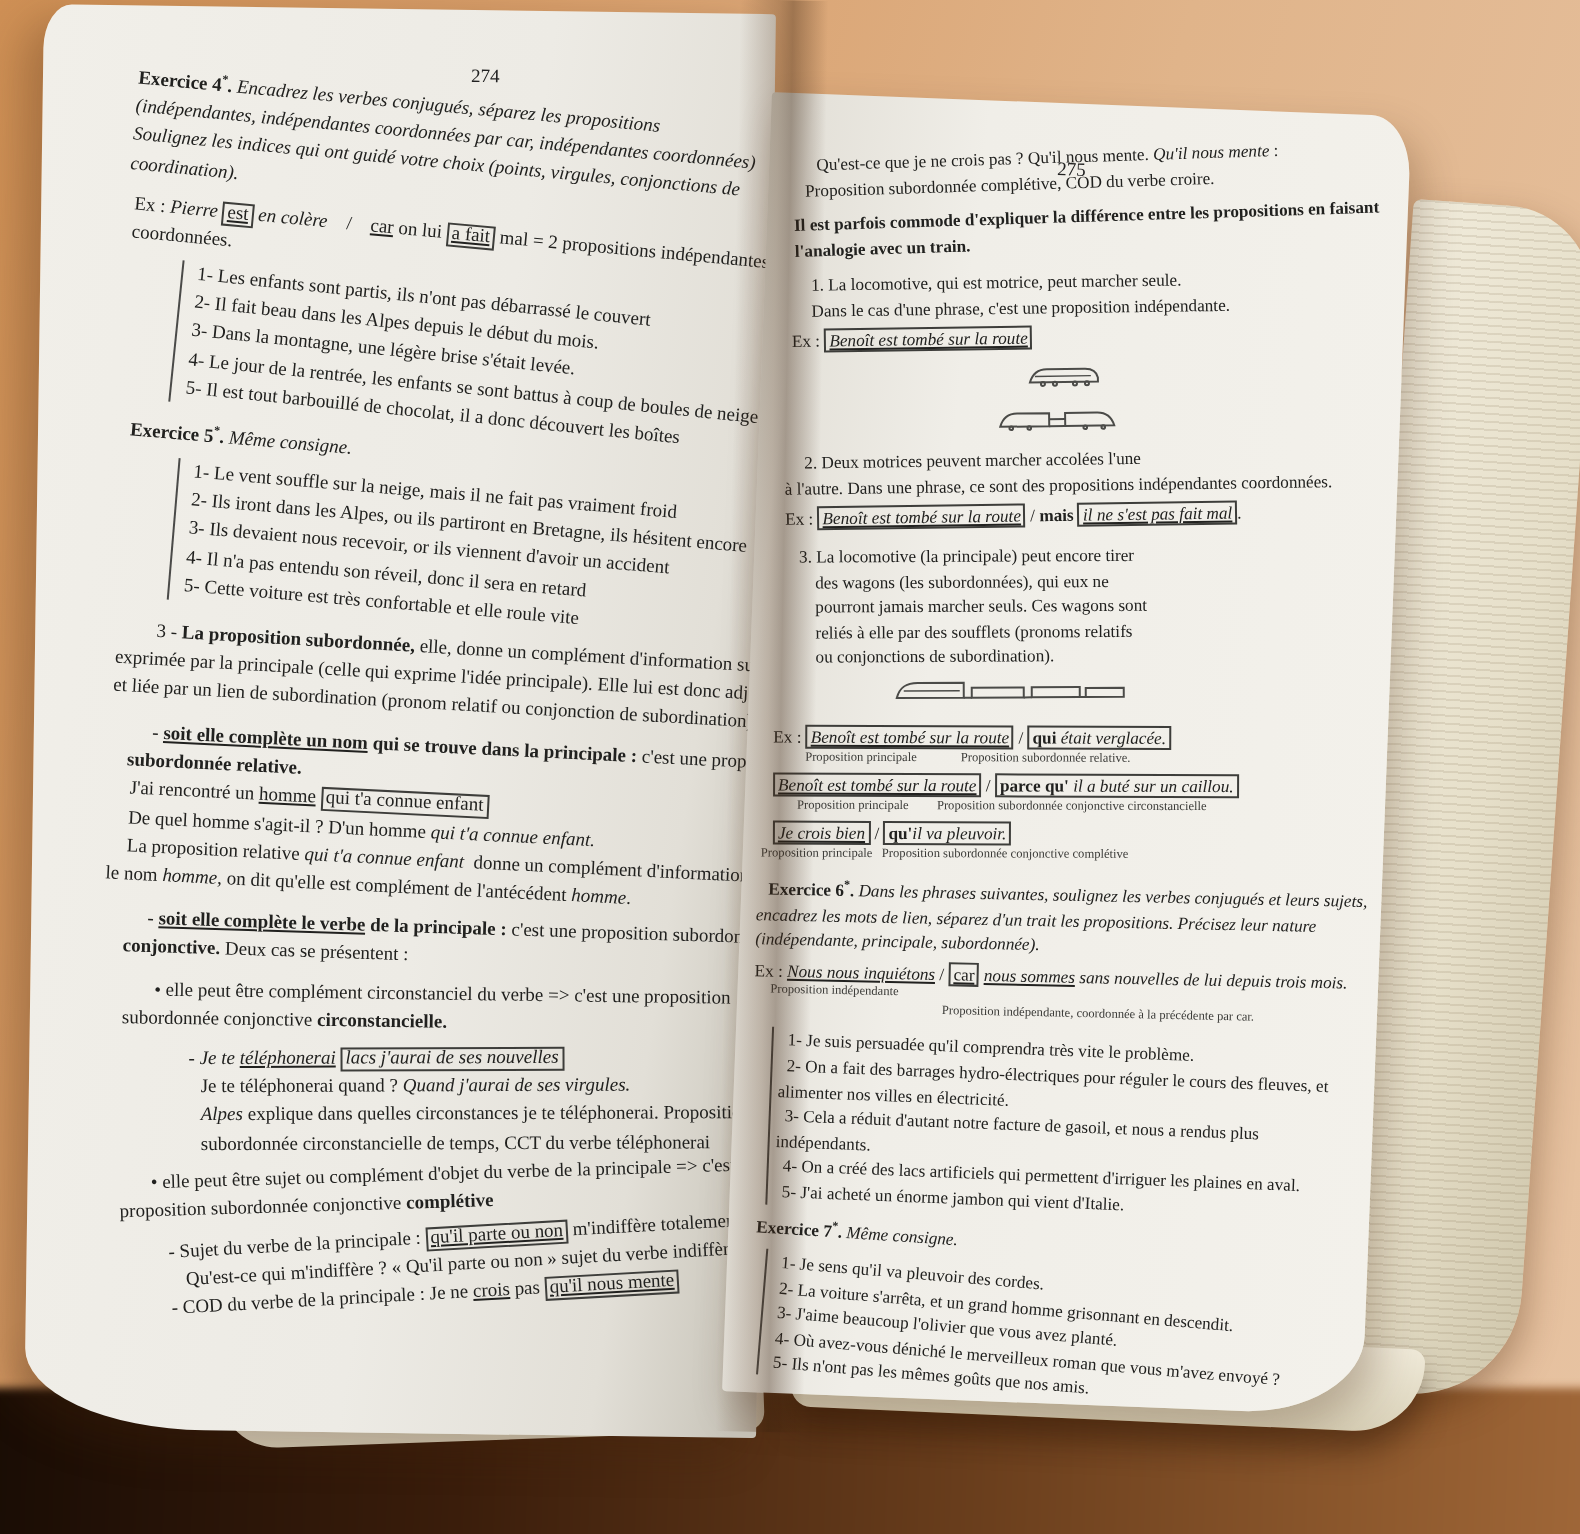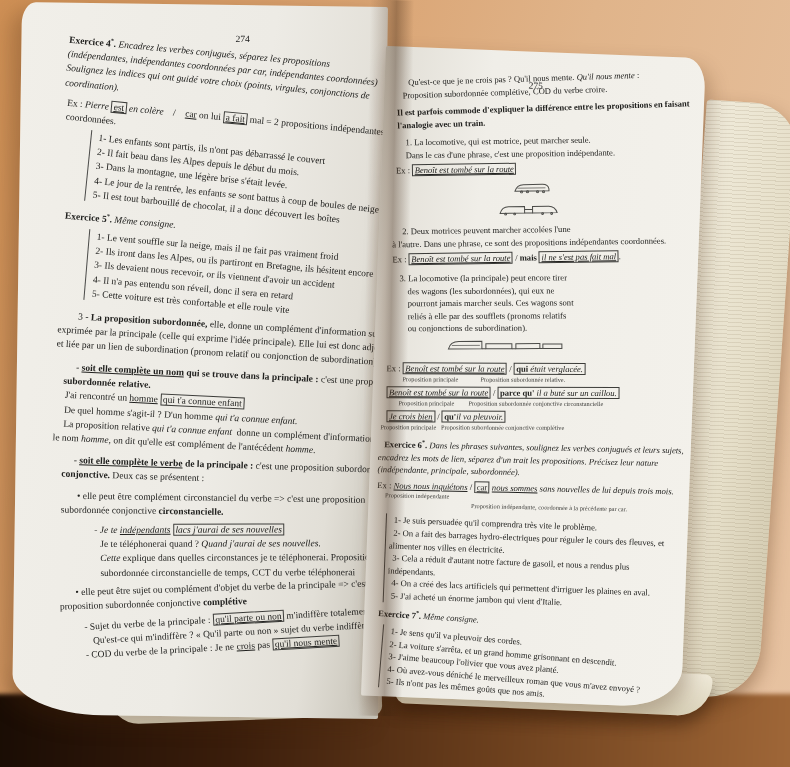--- a/index.html
+++ b/index.html
@@ -112,23 +112,23 @@
       </div>
       <div class="blk" style="transform: rotate(1deg); margin-top: 8px;">
         <div class="ln" style="margin-left: 12px;">- <span class="b"><span class="u">soit elle complète le verbe</span> de la principale :</span> c'est une proposition subordonnée</div>
         <div class="ln"><span class="b">conjonctive.</span> Deux cas se présentent :</div>
       </div>
       <div class="blk" style="margin-top: 7px;">
         <div class="ln" style="margin-left: 16px;">• elle peut être complément circonstanciel du verbe =&gt; c'est une proposition</div>
         <div class="ln">subordonnée conjonctive <span class="b">circonstancielle.</span></div>
       </div>
       <div class="blk" style="transform: rotate(-1deg); margin-left: 34px; margin-top: 5px;">
-        <div class="ln">- <span class="i">Je te <span class="u">indépendants</span></span> <span class="bx"><span class="i">lacs j'aurai de ses nouvelles</span></span></div>
-        <div class="ln" style="margin-left: 6px;">Je te téléphonerai quand ? <span class="i">Quand j'aurai de ses nouvelles.</span></div>
-        <div class="ln" style="margin-left: 6px;"><span class="i">Cette</span> explique dans quelles circonstances je te téléphonerai. Proposition</div>
+        <div class="ln">- <span class="i">Je te <span class="u">téléphonerai</span></span> <span class="bx"><span class="i">lacs j'aurai de ses nouvelles</span></span></div>
+        <div class="ln" style="margin-left: 6px;">Je te téléphonerai quand ? <span class="i">Quand j'aurai de ses virgules.</span></div>
+        <div class="ln" style="margin-left: 6px;"><span class="i">Alpes</span> explique dans quelles circonstances je te téléphonerai. Proposition</div>
         <div class="ln" style="margin-left: 6px;">subordonnée circonstancielle de temps, CCT du verbe téléphonerai</div>
       </div>
       <div class="blk" style="transform: rotate(-2.5deg); margin-top: 6px;">
         <div class="ln" style="margin-left: 16px;">• elle peut être sujet ou complément d'objet du verbe de la principale =&gt; c'est une</div>
         <div class="ln">proposition subordonnée conjonctive <span class="b">complétive</span></div>
       </div>
       <div class="blk" style="transform: rotate(-4deg); margin-left: 26px; margin-top: 4px;">
         <div class="ln">- Sujet du verbe de la principale : <span class="bx"><span class="u">qu'il parte ou non</span></span> m'indiffère totalement</div>
         <div class="ln" style="margin-left: 8px;">Qu'est-ce qui m'indiffère ? « Qu'il parte ou non » sujet du verbe indiffère</div>
         <div class="ln">- COD du verbe de la principale : Je ne <span class="u">crois</span> pas <span class="bx"><span class="u">qu'il nous mente</span></span></div>

